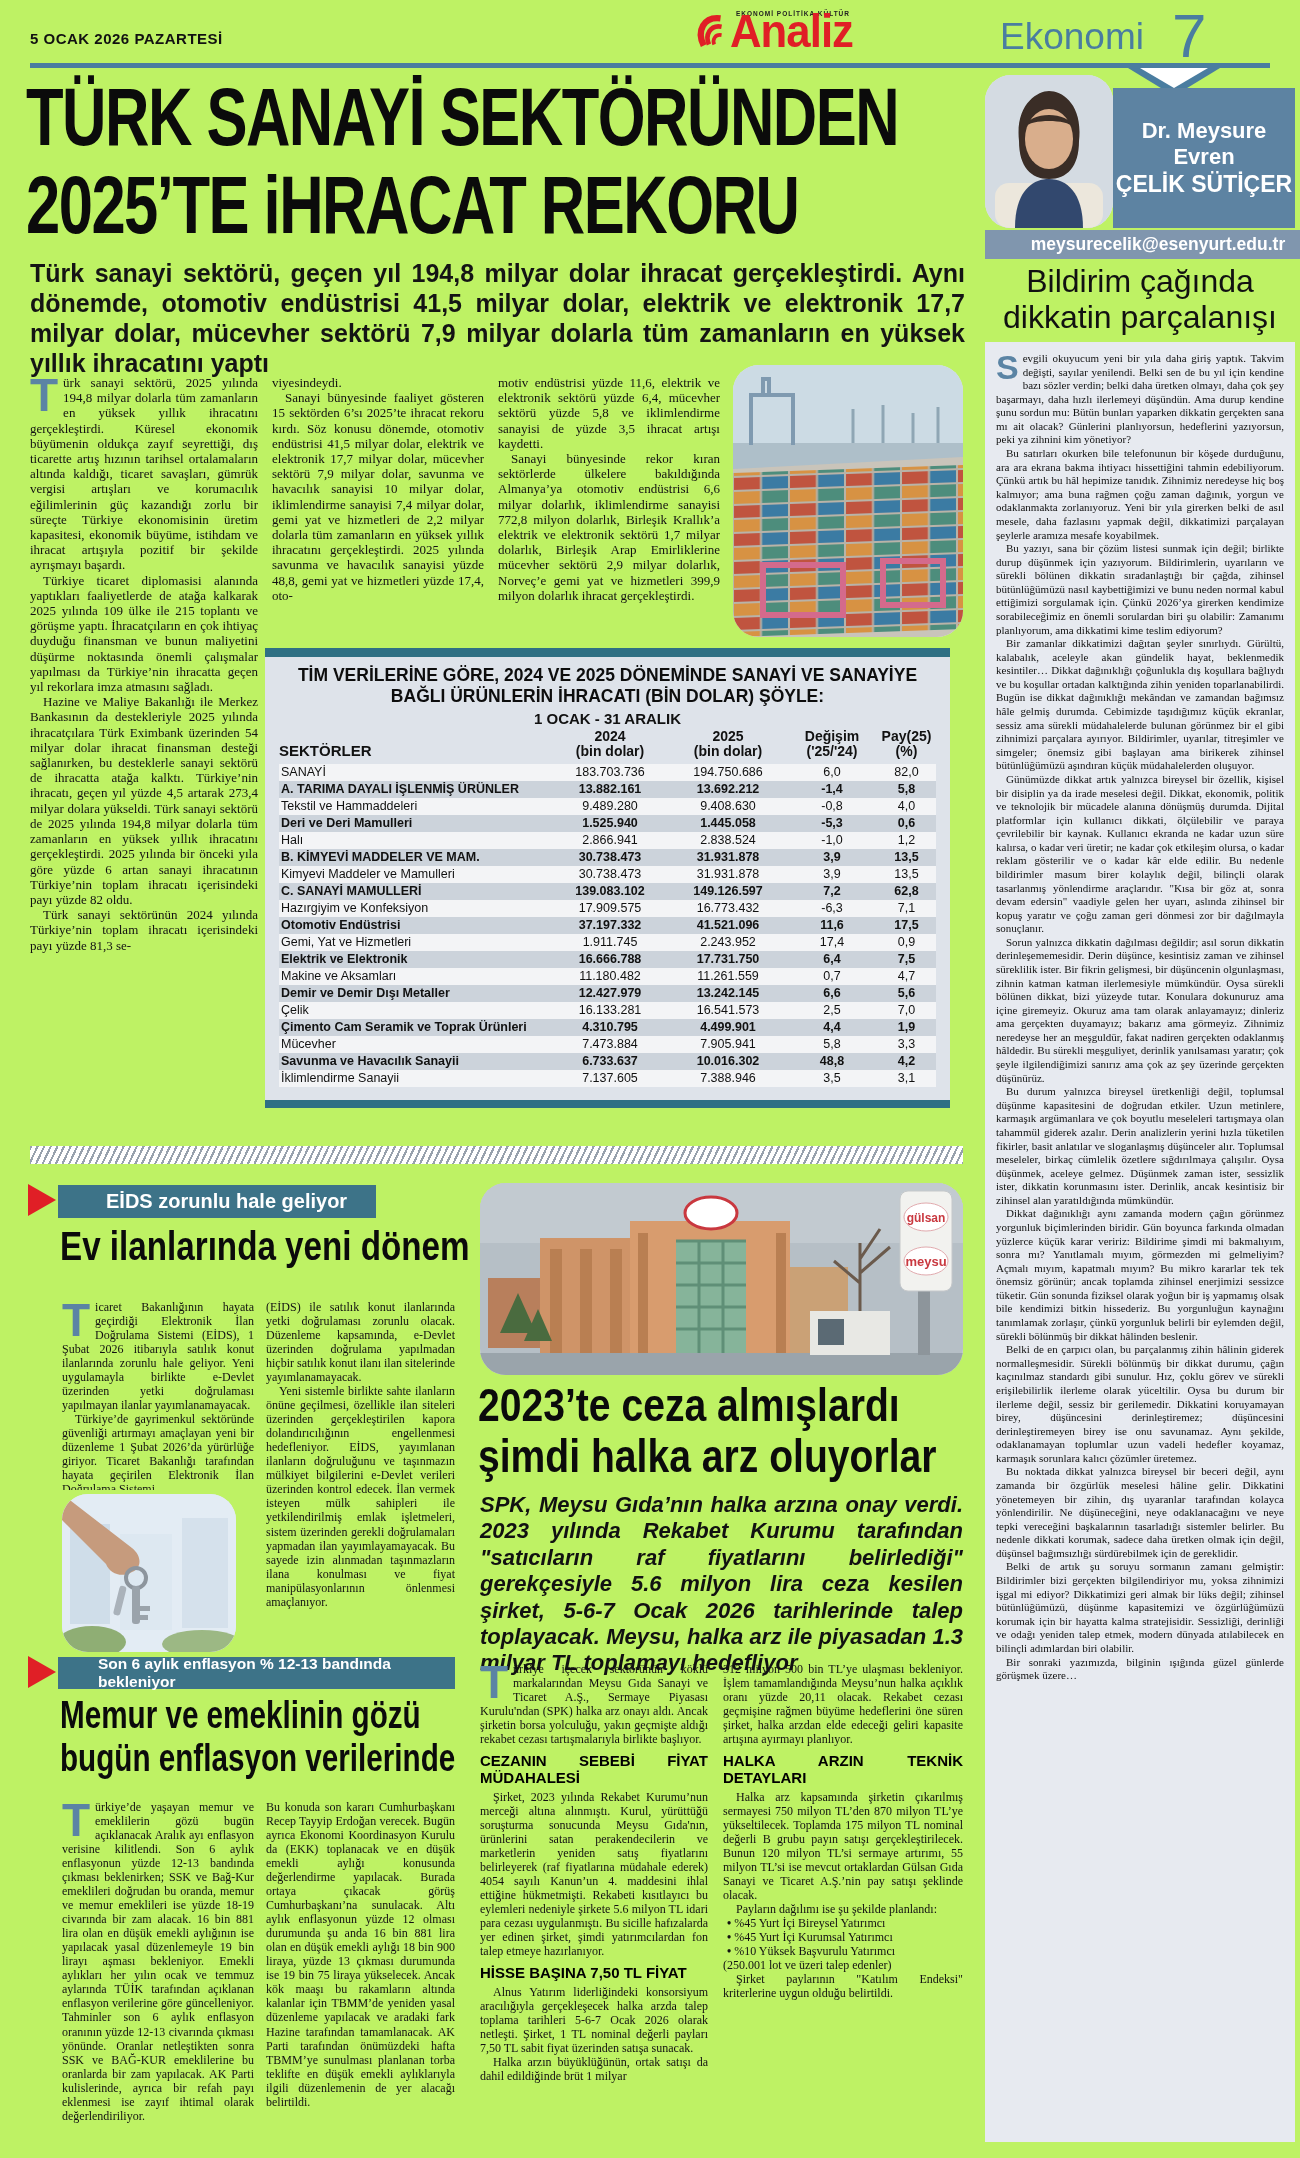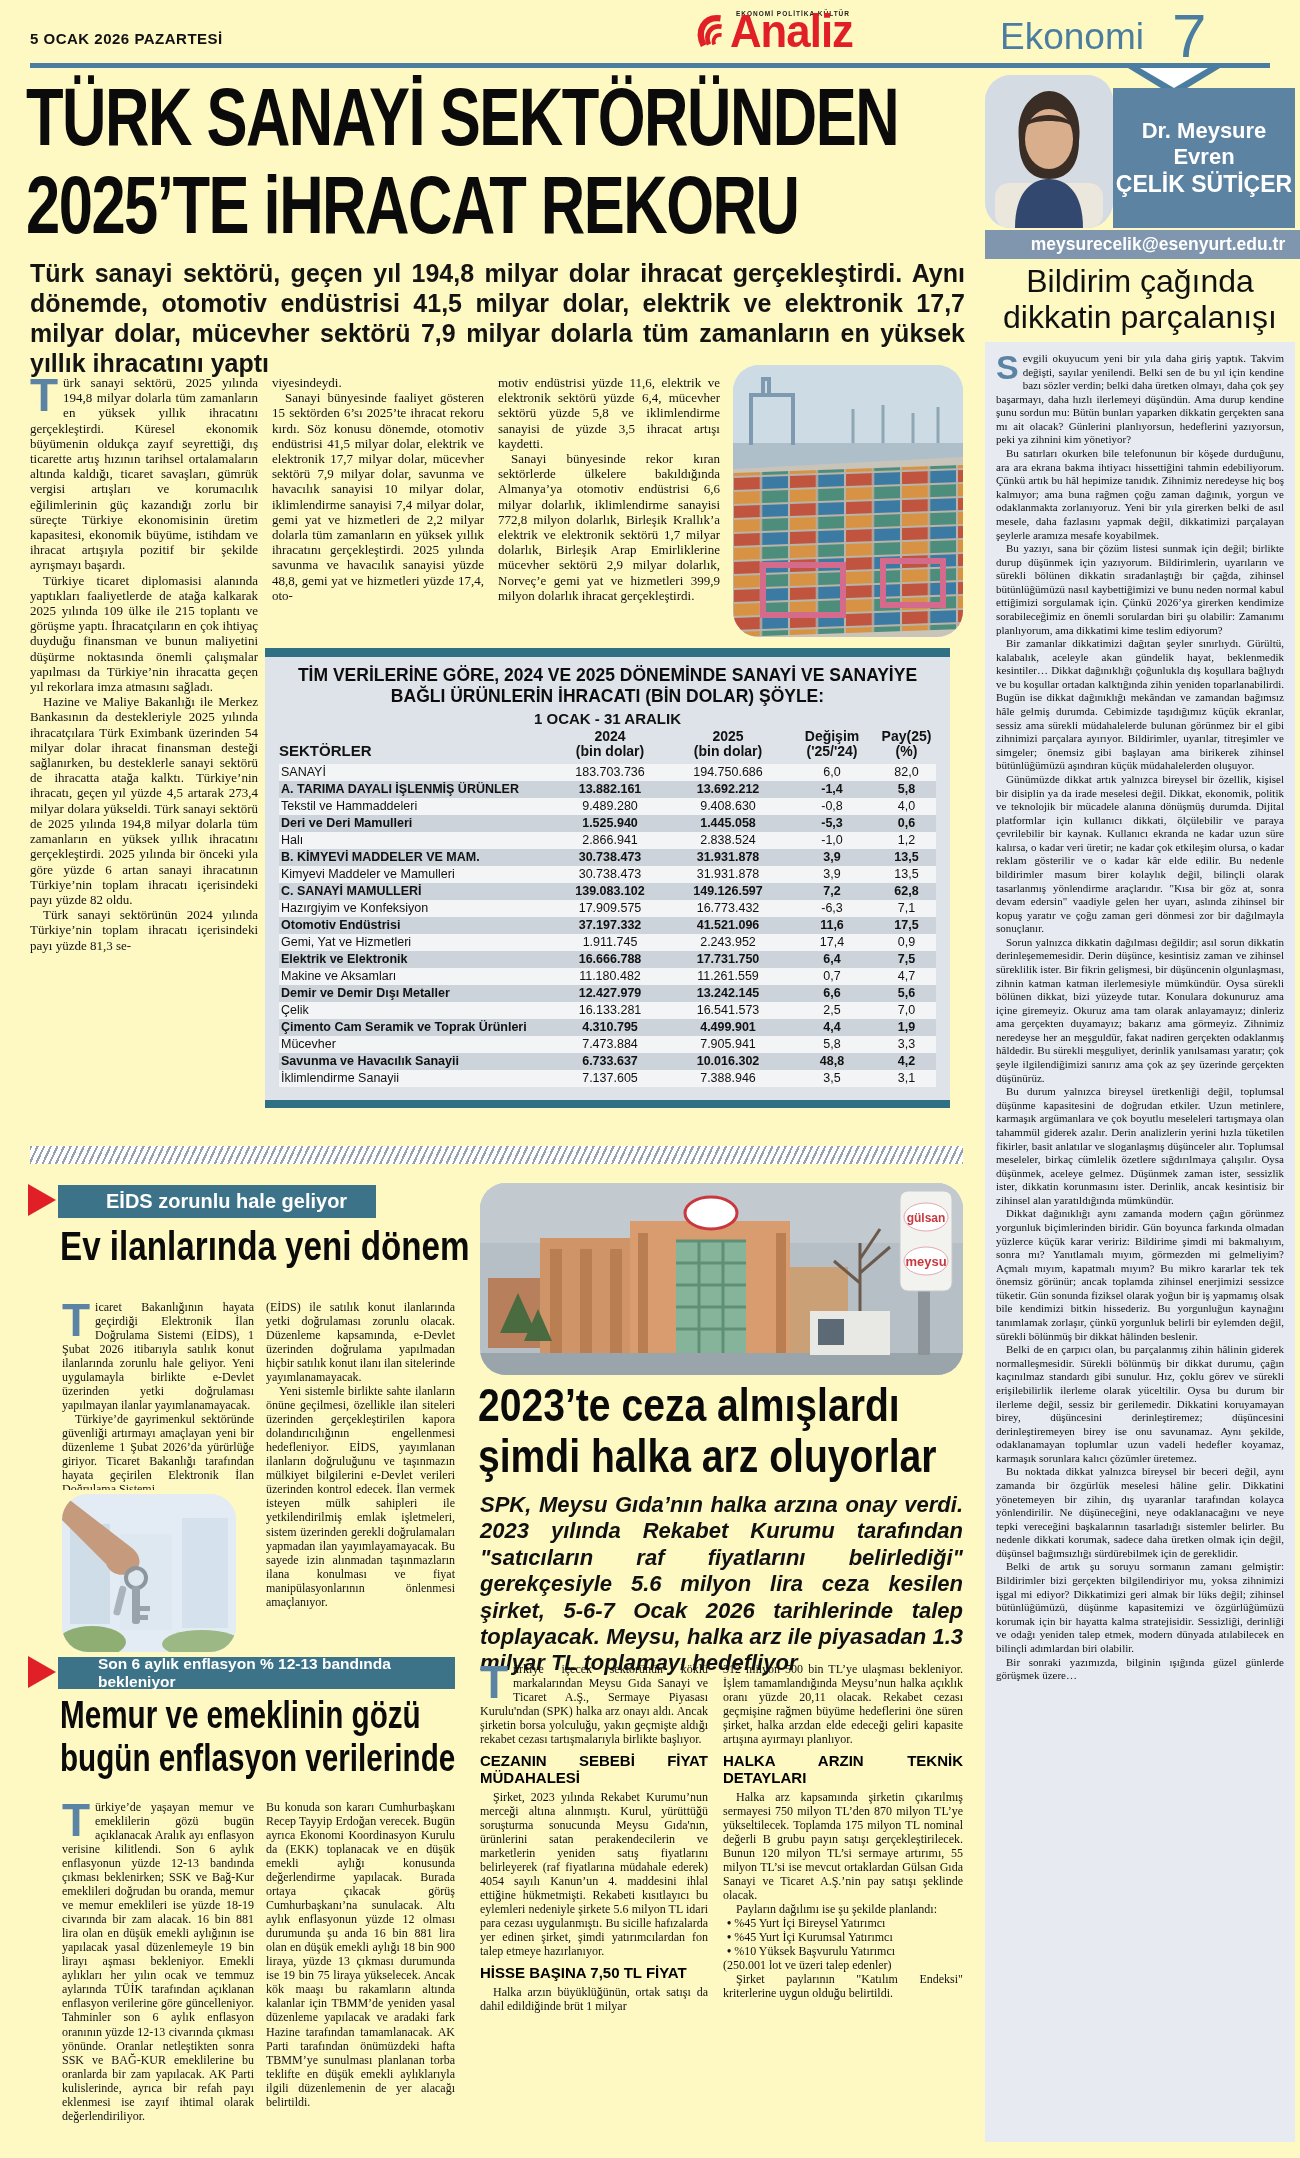--- a/index.html
+++ b/index.html
@@ -1,16 +1,16 @@
 <!DOCTYPE html>
 <html><head>
 <meta charset="utf-8">
 <style>
   html,body{margin:0;padding:0;}
-  .page{position:relative;width:1300px;height:2158px;background:#fef9c3;overflow:hidden;
+  .page{position:relative;width:1300px;height:2158px;background:#bef264;overflow:hidden;
         font-family:"Liberation Serif", serif;color:#111;}
   .abs{position:absolute;}
 
   
   .date{left:30px;top:30px;font-family:"Liberation Sans",sans-serif;font-weight:bold;font-size:15px;letter-spacing:.5px;}
   .masthead{left:690px;top:8px;display:flex;align-items:flex-end;}
   .mast-tag{position:absolute;left:46px;top:2px;font-family:"Liberation Sans",sans-serif;font-size:6.5px;font-weight:bold;letter-spacing:1px;color:#222;}
   .mast-word{font-family:"Liberation Sans",sans-serif;font-weight:bold;font-size:46px;color:#e01f26;letter-spacing:-1px;transform:scaleX(.95);transform-origin:left bottom;line-height:1;}
   .section-name{left:1000px;top:16px;font-family:"Liberation Sans",sans-serif;font-size:37px;color:#4a7da0;}
   .page-num{left:1172px;top:0px;font-family:"Liberation Sans",sans-serif;font-size:62px;color:#4a7da0;}
@@ -436,20 +436,21 @@
   <div class="abs hl-sub hl-meysu">
     <div>2023’te ceza almışlardı</div>
     <div>şimdi halka arz oluyorlar</div>
   </div>
   <div class="abs sub-meysu">SPK, Meysu Gıda’nın halka arzına onay verdi. 2023 yılında Rekabet Kurumu tarafından "satıcıların raf fiyatlarını belirlediği" gerekçesiyle 5.6 milyon lira ceza kesilen şirket, 5-6-7 Ocak 2026 tarihlerinde talep toplayacak. Meysu, halka arz ile piyasadan 1.3 milyar TL toplamayı hedefliyor</div>
   <div class="abs bodycol small-body col-m1">
       <p class="para lead"><span class="dropcap">T</span>ürkiye içecek sektörünün köklü markalarından Meysu Gıda Sanayi ve Ticaret A.Ş., Sermaye Piyasası Kurulu'ndan (SPK) halka arz onayı aldı. Ancak şirketin borsa yolculuğu, yakın geçmişte aldığı rekabet cezası tartışmalarıyla birlikte başlıyor.</p>
       <h4 class="body-subhead">CEZANIN SEBEBİ FİYAT MÜDAHALESİ</h4>
       <p class="para">Şirket, 2023 yılında Rekabet Kurumu’nun merceği altına alınmıştı. Kurul, yürüttüğü soruşturma sonucunda Meysu Gıda'nın, ürünlerini satan perakendecilerin ve marketlerin yeniden satış fiyatlarını belirleyerek (raf fiyatlarına müdahale ederek) 4054 sayılı Kanun’un 4. maddesini ihlal ettiğine hükmetmişti. Rekabeti kısıtlayıcı bu eylemleri nedeniyle şirkete 5.6 milyon TL idari para cezası uygulanmıştı. Bu sicille hafızalarda yer edinen şirket, şimdi yatırımcılardan fon talep etmeye hazırlanıyor.</p>
       <h4 class="body-subhead">HİSSE BAŞINA 7,50 TL FİYAT</h4>
+      <p class="para">Alnus Yatırım liderliğindeki konsorsiyum aracılığıyla gerçekleşecek halka arzda talep toplama tarihleri 5-6-7 Ocak 2026 olarak netleşti. Şirket, 1 TL nominal değerli payları 7,50 TL sabit fiyat üzerinden satışa sunacak.</p>
       <p class="para">Halka arzın büyüklüğünün, ortak satışı da dahil edildiğinde brüt 1 milyar</p>
     </div>
   <div class="abs bodycol small-body col-m2">
       <p class="para cont">312 milyon 500 bin TL’ye ulaşması bekleniyor. İşlem tamamlandığında Meysu’nun halka açıklık oranı yüzde 20,11 olacak. Rekabet cezası geçmişine rağmen büyüme hedeflerini öne süren şirket, halka arzdan elde edeceği geliri kapasite artışına ayırmayı planlıyor.</p>
       <h4 class="body-subhead">HALKA ARZIN TEKNİK DETAYLARI</h4>
       <p class="para">Halka arz kapsamında şirketin çıkarılmış sermayesi 750 milyon TL’den 870 milyon TL’ye yükseltilecek. Toplamda 175 milyon TL nominal değerli B grubu payın satışı gerçekleştirilecek. Bunun 120 milyon TL’si sermaye artırımı, 55 milyon TL’si ise mevcut ortaklardan Gülsan Gıda Sanayi ve Ticaret A.Ş.’nin pay satışı şeklinde olacak.</p>
       <p class="para">Payların dağılımı ise şu şekilde planlandı:</p>
       <p class="para bullet">%45 Yurt İçi Bireysel Yatırımcı</p>
       <p class="para bullet">%45 Yurt İçi Kurumsal Yatırımcı</p>
       <p class="para bullet">%10 Yüksek Başvurulu Yatırımcı</p>

